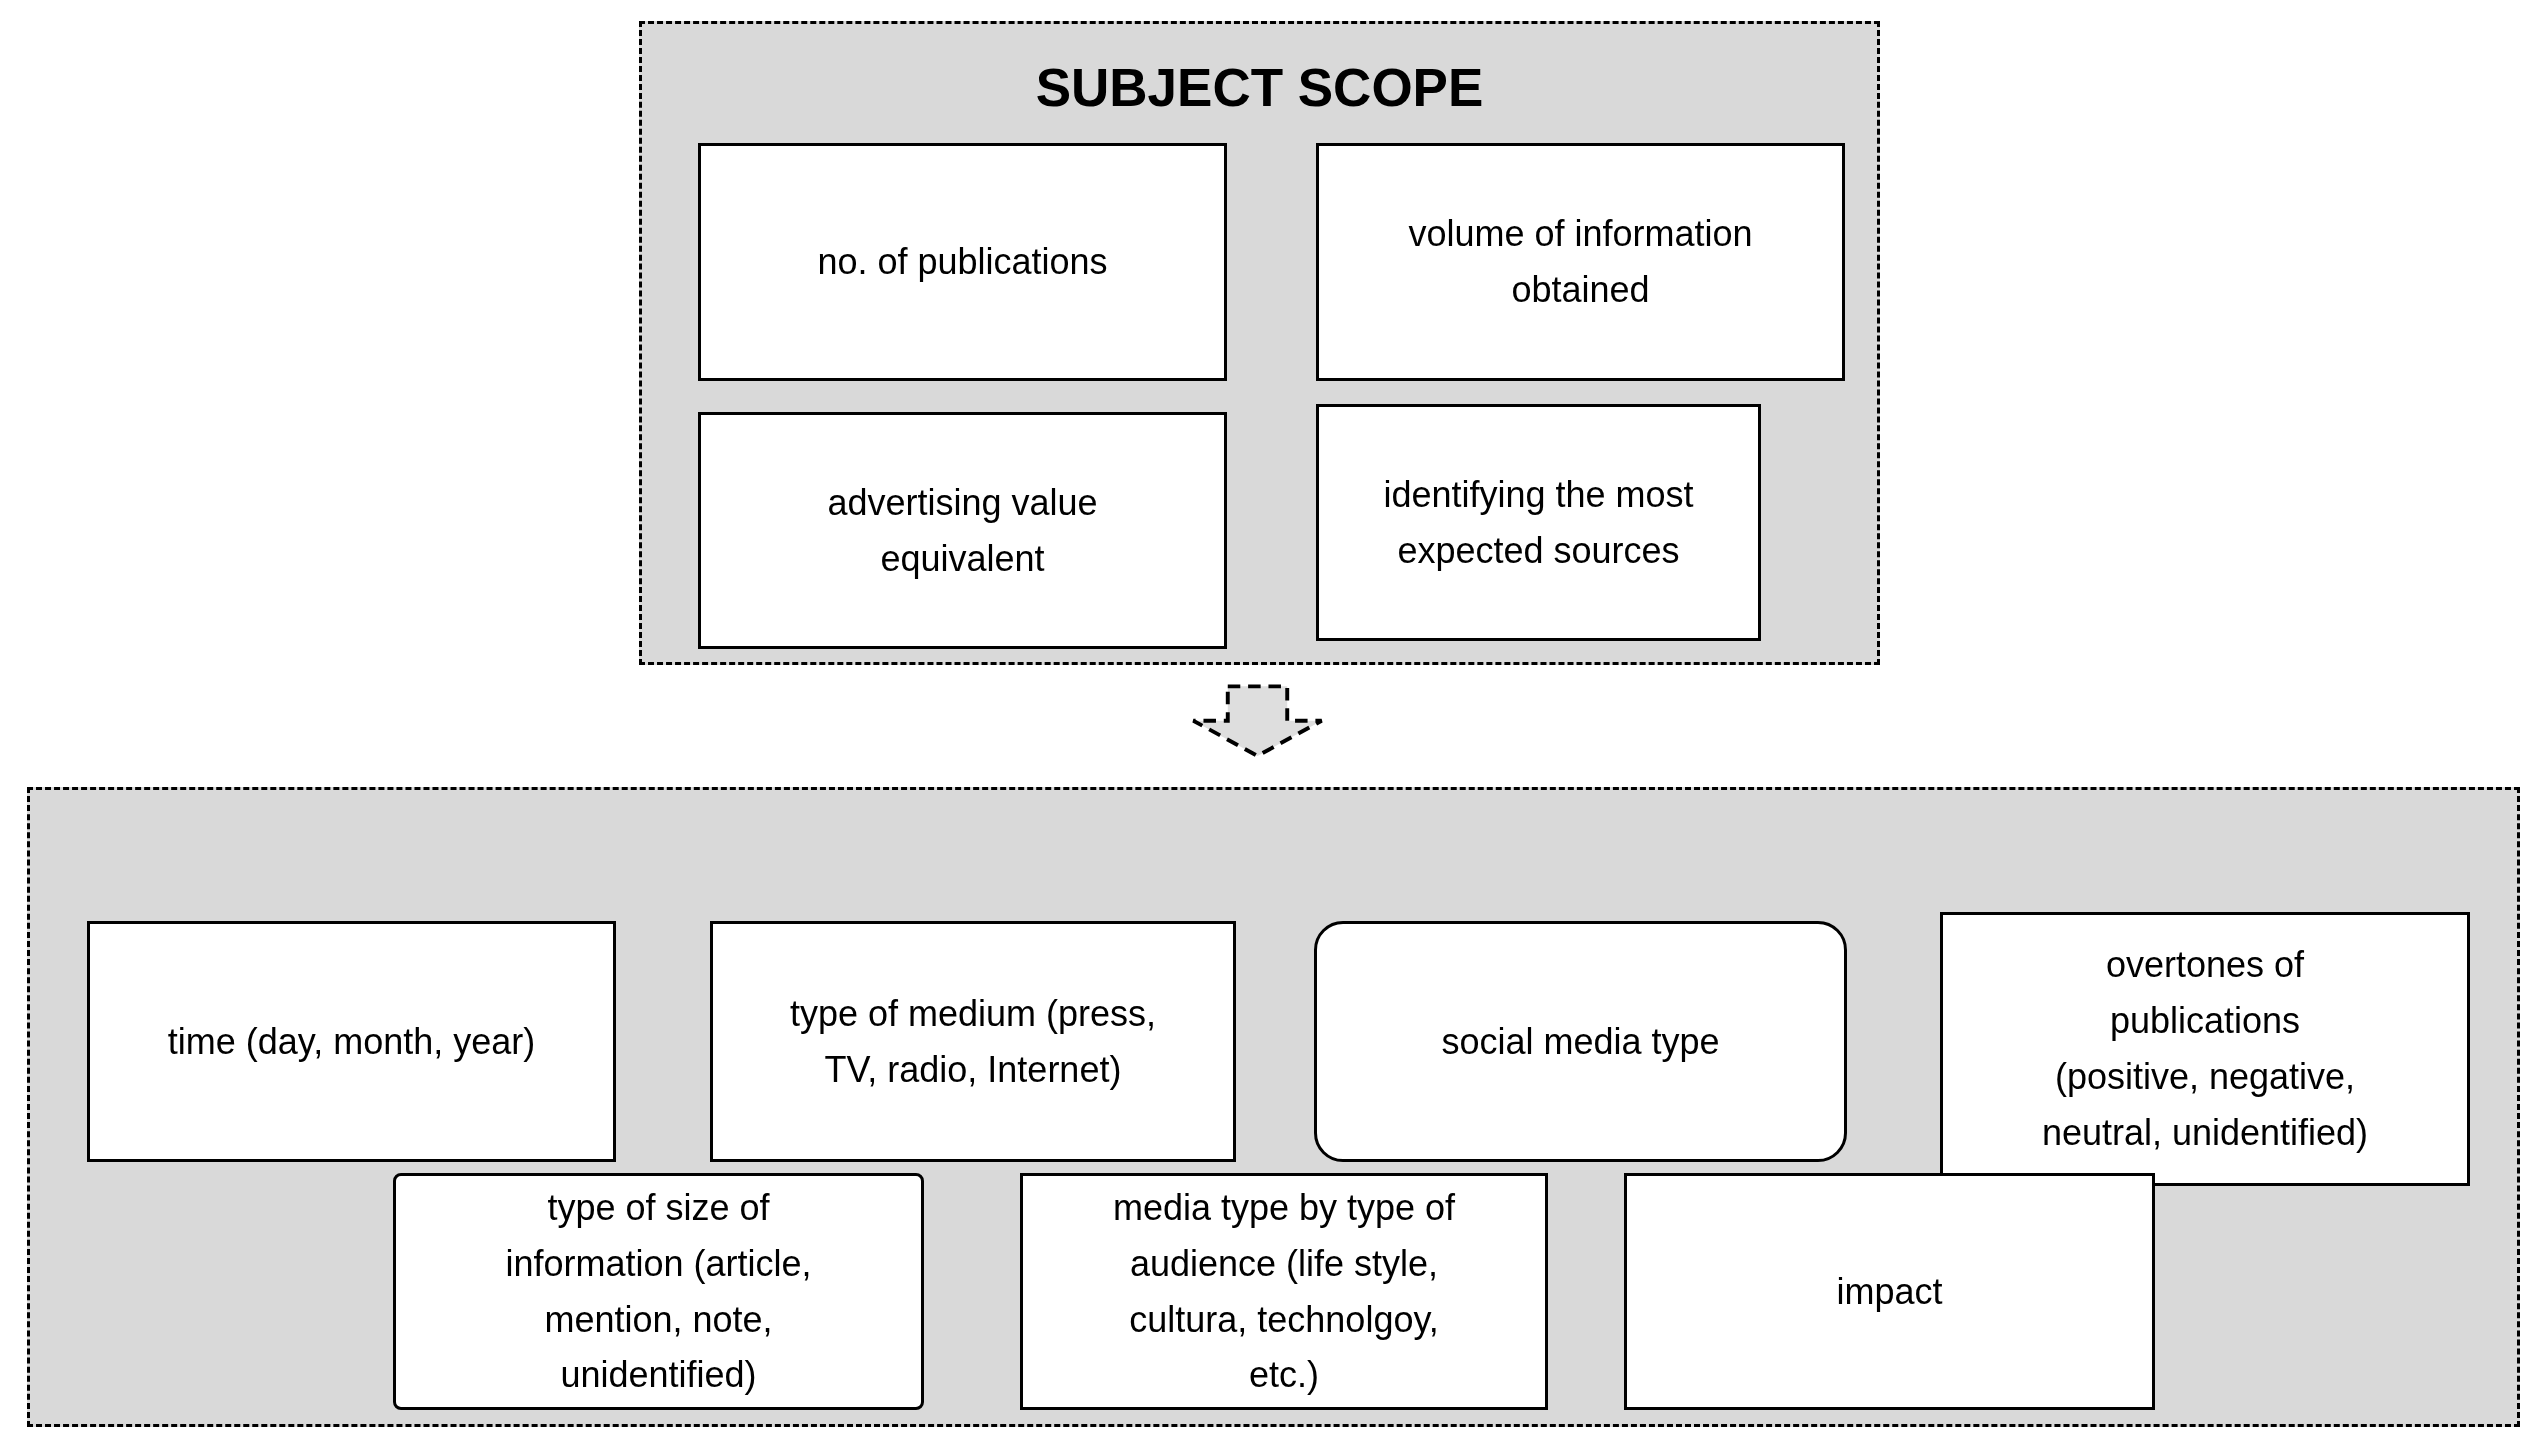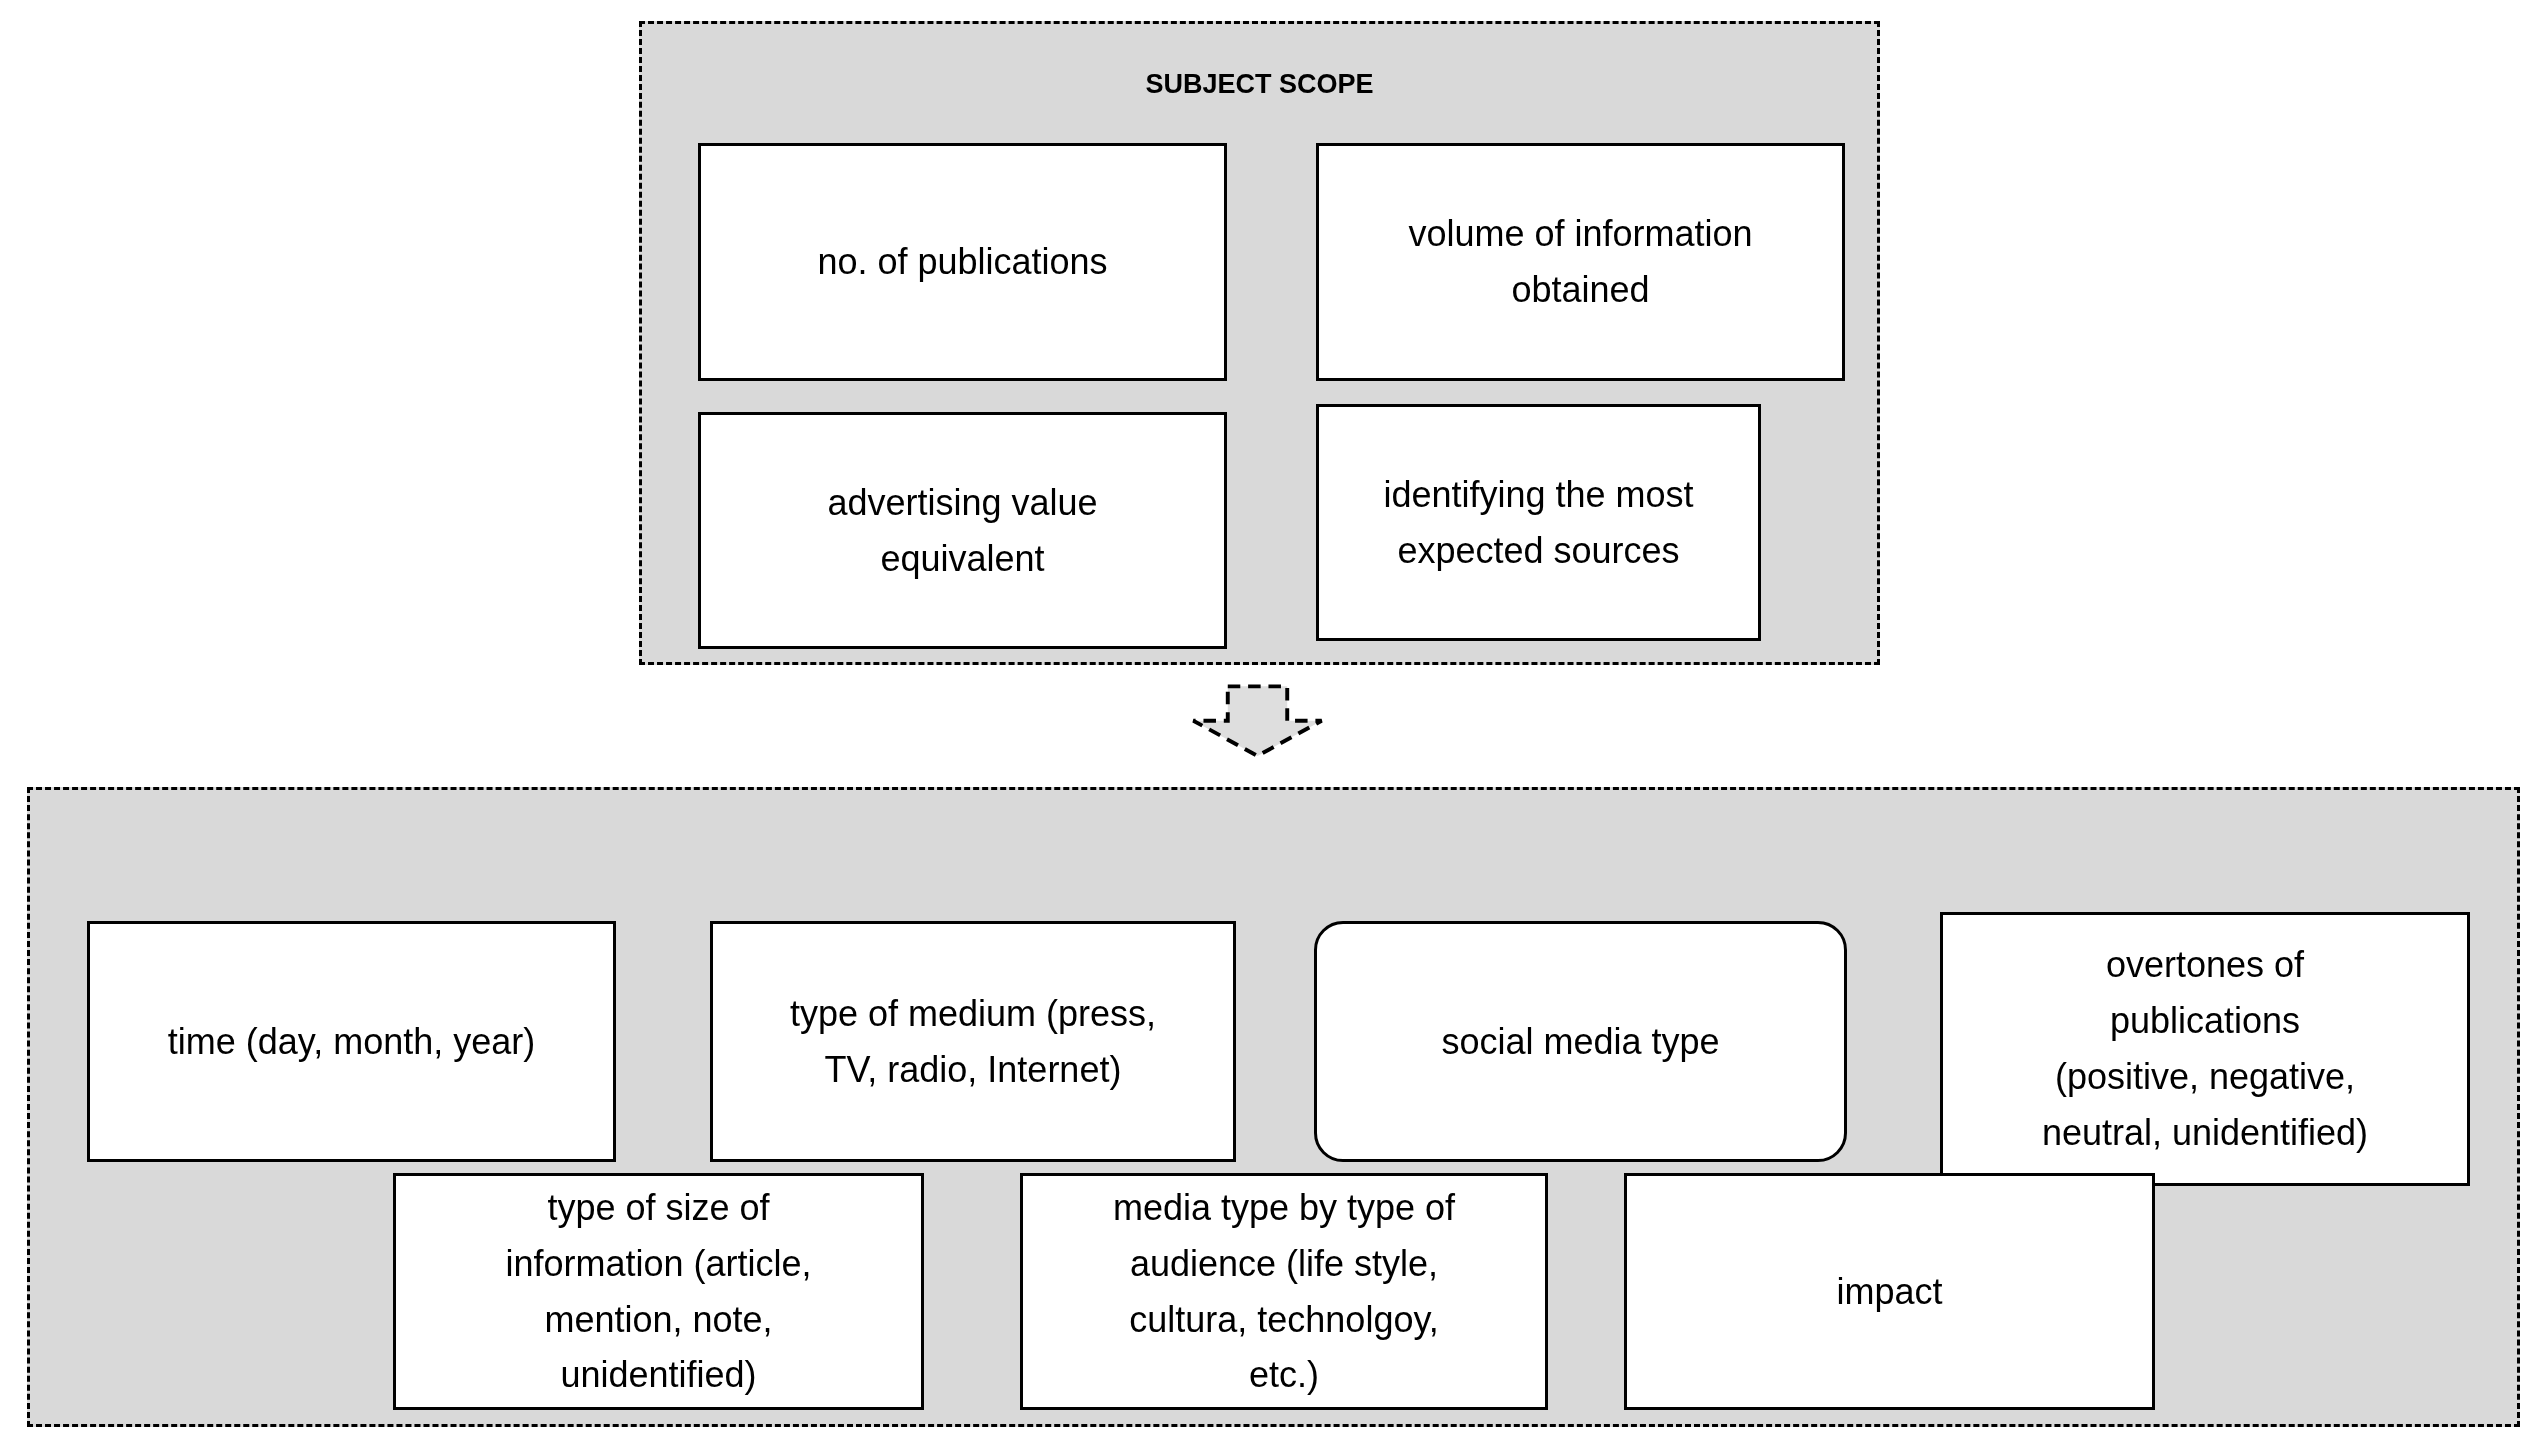--- a/index.html
+++ b/index.html
@@ -24,24 +24,24 @@
   }
   .section {
     position: absolute;
     background: var(--section-background, #d9d9d9);
     border: 3.9px dashed var(--border, #000);
   }
   .section-title {
     position: absolute;
     left: 0;
     right: 0;
-    top: 45px;
+    top: 34px;
     text-align: center;
     font-weight: bold;
-    font-size: 27px;
+    font-size: 53px;
     line-height: 1.15;
     letter-spacing: 0px;
   }
   .wbox {
     position: absolute;
     background: var(--box-background, #ffffff);
     border: 3.1px solid var(--border, #000);
     display: flex;
     align-items: center;
     justify-content: center;
@@ -114,21 +114,21 @@
       <span class="box-label">social media type</span>
     </div>
 
     <div class="wbox" style="left:1910px; top:122px; width:530px; height:274px;">
       <span class="box-label">overtones of
 publications
 (positive, negative,
 neutral, unidentified)</span>
     </div>
 
-    <div class="wbox" style="left:363px; top:383px; width:531px; height:237px;">
+    <div class="wbox" style="left:363px; top:383px; width:531px; height:237px;border-radius:8px;">
       <span class="box-label">type of size of
 information (article,
 mention, note,
 unidentified)</span>
     </div>
 
     <div class="wbox" style="left:990px; top:383px; width:528px; height:237px;">
       <span class="box-label">media type by type of
 audience (life style,
 cultura, technolgoy,

